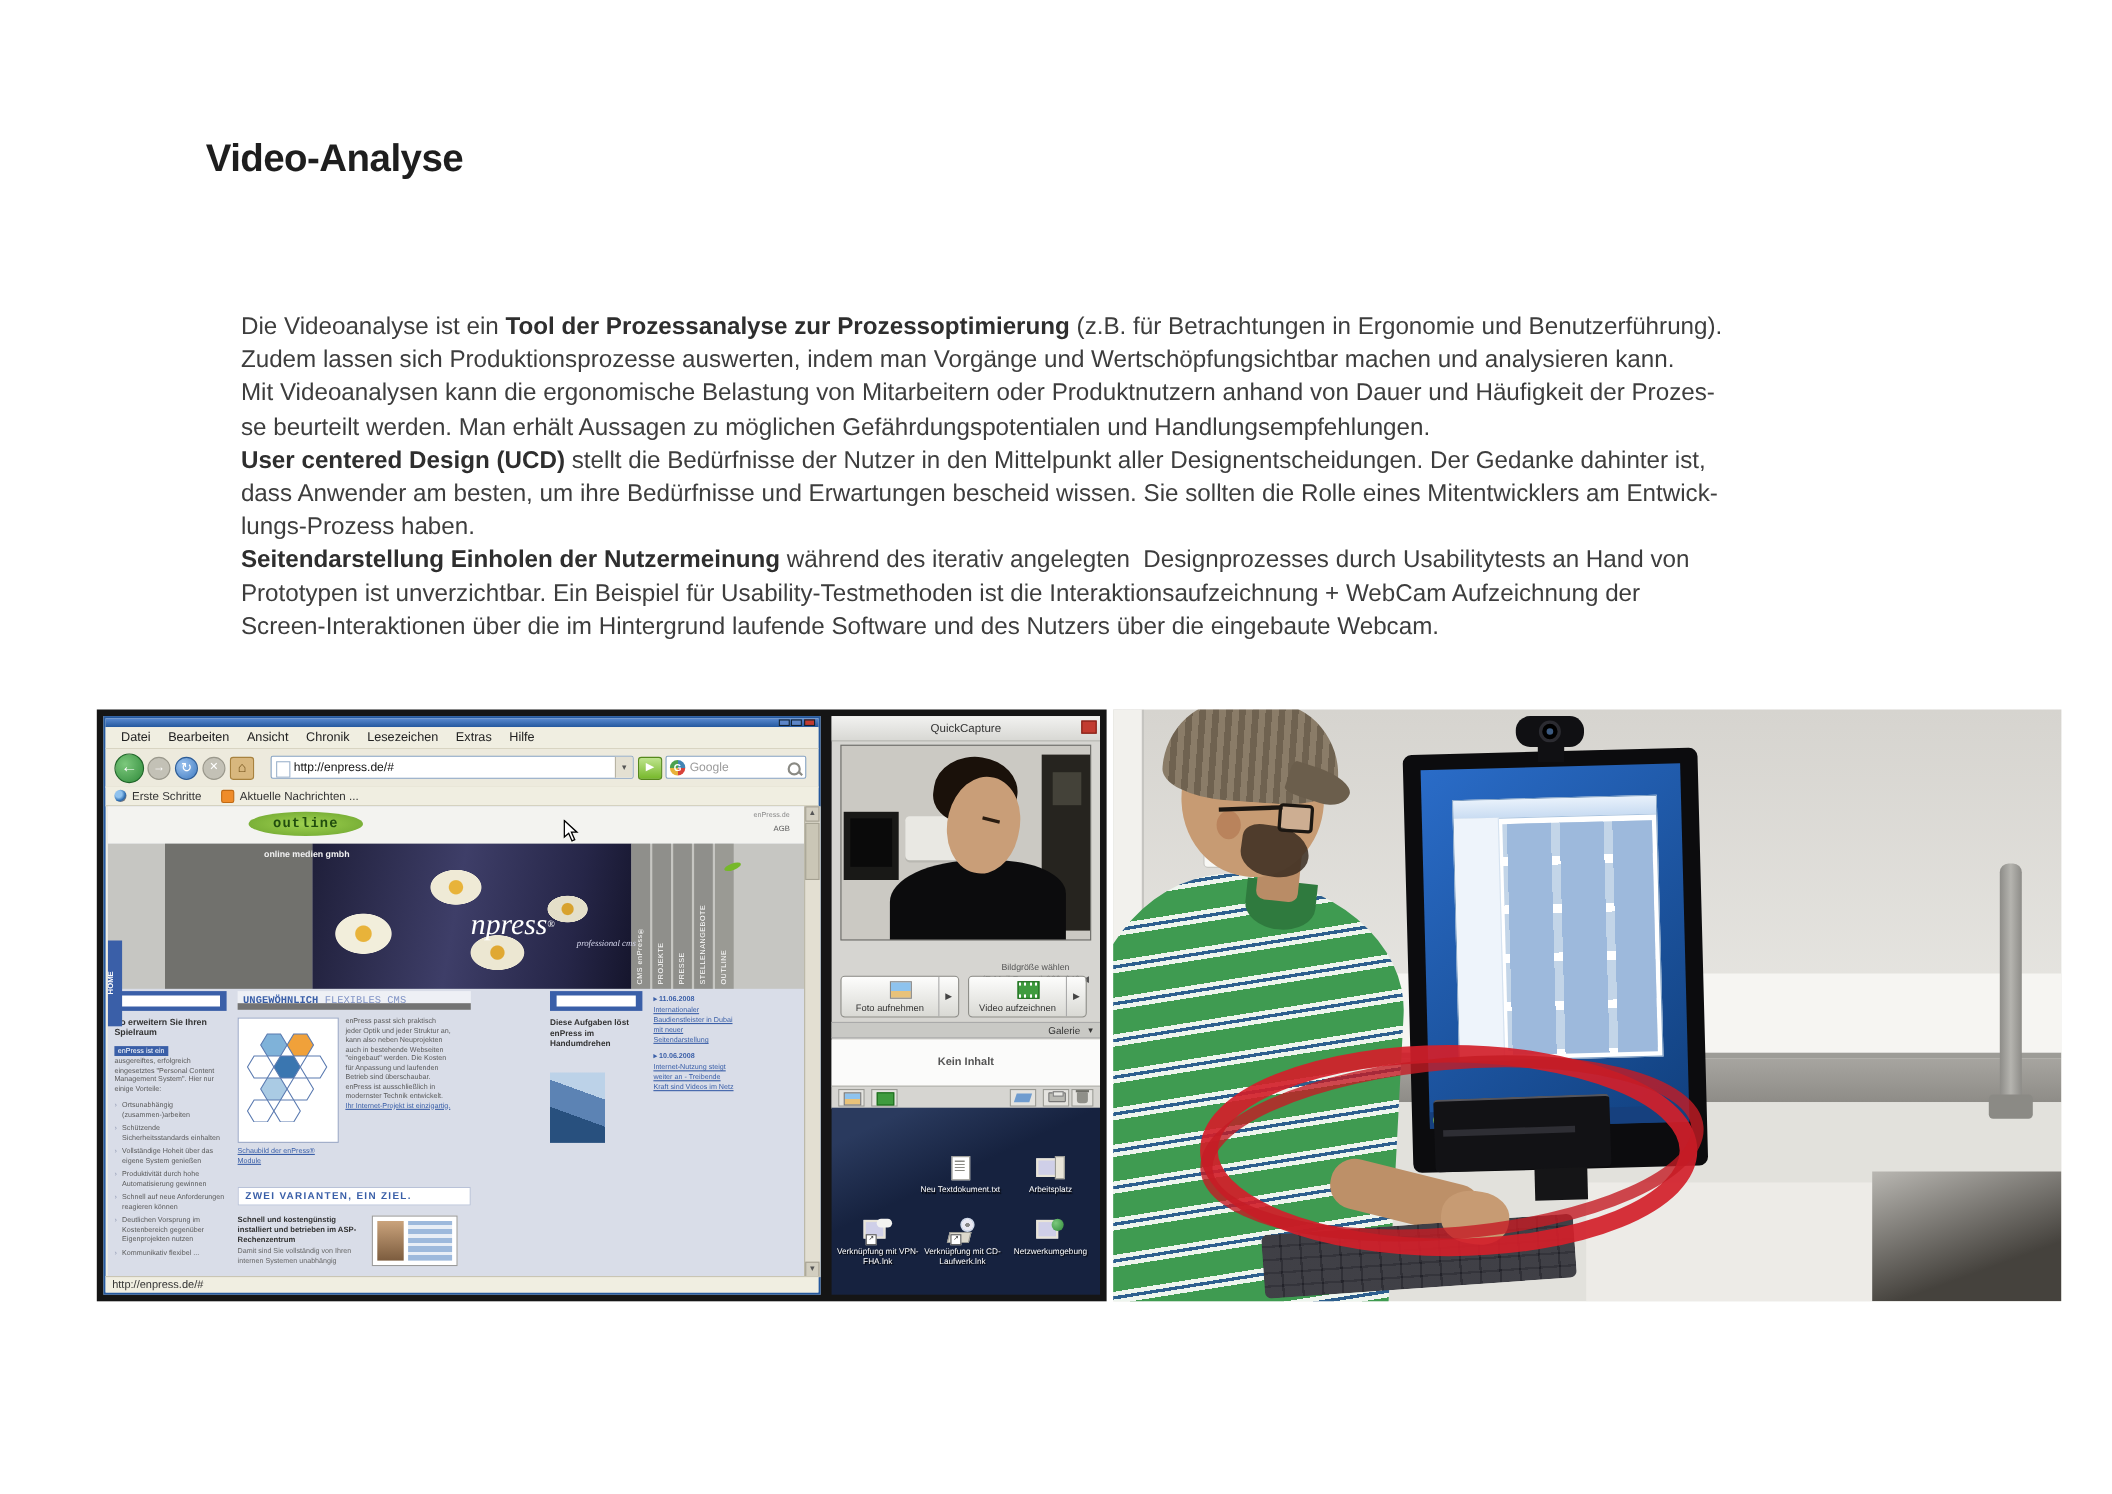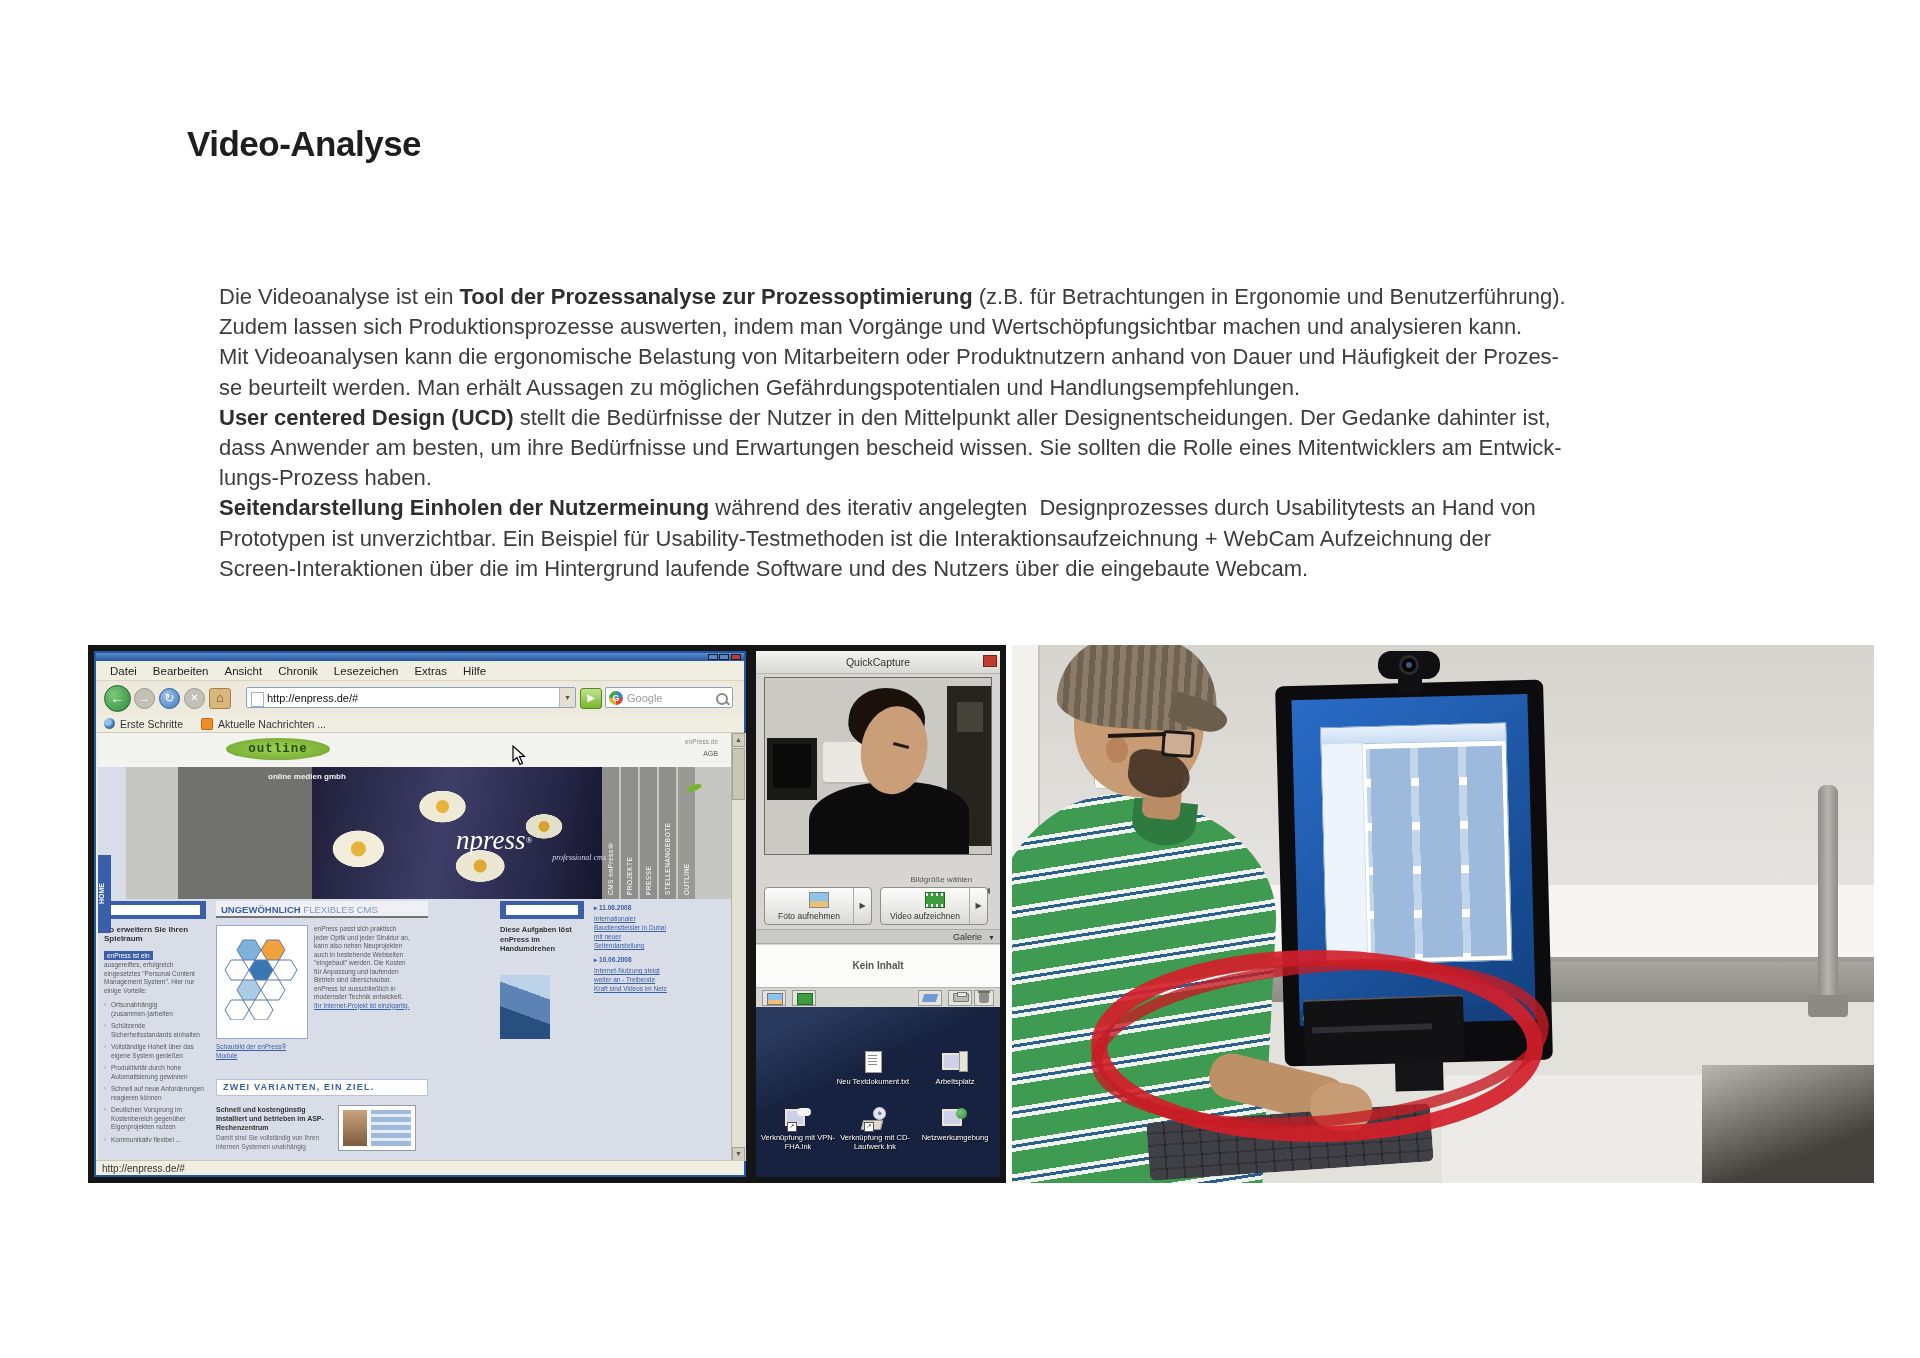--- a/index.html
+++ b/index.html
@@ -47,21 +47,21 @@
   .site{position:absolute;left:0;top:0;width:634px;height:428px;background:#d9dde8;overflow:hidden;}
   .sb{position:absolute;right:0;top:0;width:14px;height:428px;background:#e3dfd2;border-left:1px solid #b9b5a5;}
   .sbarrow{position:absolute;left:0;width:13px;height:14px;background:#d2cec0;border:1px solid #a5a192;box-sizing:border-box;font-size:7px;text-align:center;line-height:12px;color:#555;}
   .sba-up{top:0;} .sba-dn{bottom:0;}
   .sbthumb{position:absolute;left:0;top:15px;width:13px;height:52px;background:#cac6b6;border:1px solid #a5a192;box-sizing:border-box;}
   .topband{position:absolute;left:0;top:0;width:634px;height:34px;background:#f3f3f0;}
   .outline-logo{position:absolute;left:128px;top:5px;width:104px;height:22px;background:radial-gradient(ellipse at 50% 50%,#9ed14f,#6ca32e);border-radius:50%;text-align:center;font-size:12.5px;font-weight:bold;color:#214d0e;line-height:22px;letter-spacing:1px;font-family:"Liberation Mono",monospace;}
   .corner1{position:absolute;right:14px;top:5px;font-size:6.5px;color:#8b8b8b;}
   .corner2{position:absolute;right:14px;top:17px;font-size:7px;color:#555;}
   .cursor{position:absolute;left:414px;top:12px;}
-  .banner{position:absolute;left:0;top:34px;width:634px;height:132px;background:#c6c6c2;margin-left:28px;}
+  .banner{position:absolute;left:0;top:34px;width:634px;height:132px;background:#c6c6c2;}
   .darkblock{position:absolute;left:52px;top:0;width:134px;height:132px;background:#71716d;}
   .omg{position:absolute;left:142px;top:5px;font-size:8px;font-weight:bold;color:#f2f2f2;z-index:3;}
   .flowers{position:absolute;left:186px;top:0;width:290px;height:132px;background:
     radial-gradient(circle at 16% 62%,#e8b33a 0 7px,rgba(0,0,0,0) 8px),
     radial-gradient(ellipse 42px 30px at 16% 62%,#f2eedb 0 60%,rgba(0,0,0,0) 62%),
     radial-gradient(circle at 45% 30%,#e8b33a 0 6px,rgba(0,0,0,0) 7px),
     radial-gradient(ellipse 38px 26px at 45% 30%,#efead6 0 60%,rgba(0,0,0,0) 62%),
     radial-gradient(circle at 58% 75%,#e0a832 0 6px,rgba(0,0,0,0) 7px),
     radial-gradient(ellipse 40px 26px at 58% 75%,#ece7d2 0 60%,rgba(0,0,0,0) 62%),
     radial-gradient(circle at 80% 45%,#d8a22e 0 5px,rgba(0,0,0,0) 6px),
@@ -80,21 +80,21 @@
   .teaser{position:absolute;height:18px;background:#3a5fa8;}
   .teaser .inner{position:absolute;left:6px;top:4px;right:6px;bottom:4px;background:#fff;}
   .t-left{left:4px;top:2px;width:104px;}
   .t-right{left:402px;top:2px;width:84px;}
   .lheading{position:absolute;left:6px;top:26px;width:100px;font-size:8px;font-weight:bold;color:#333;}
   .lchip{position:absolute;left:6px;top:52px;background:#3a5fa8;color:#fff;font-size:6.5px;padding:1px 3px;}
   .lintro{position:absolute;left:6px;top:62px;width:100px;font-size:6.5px;color:#5a5a5a;line-height:8.5px;}
   .lbullets{position:absolute;left:6px;top:102px;width:102px;}
   .bullet{font-size:6.5px;color:#5a5a5a;line-height:8.5px;margin-bottom:4px;padding-left:7px;position:relative;}
   .bullet:before{content:"\203A";position:absolute;left:0;color:#8a93ad;}
-  .sec1{position:absolute;left:118px;top:2px;width:212px;height:17px;background:#eef0f5;border-bottom:2px solid #737373;font-size:9.5px;line-height:17px;padding-left:5px;box-sizing:border-box;}
+  .sec1{position:absolute;left:118px;top:2px;width:212px;height:17px;background:#eef0f5;border-bottom:6px solid #737373;font-size:9.5px;line-height:17px;padding-left:5px;box-sizing:border-box;font-family:Liberation Mono, monospace;}
   .sec1 .st{font-weight:bold;color:#3a5fa8;}
   .sec1 .lt{color:#8093c5;}
   .hexbox{position:absolute;left:118px;top:26px;width:92px;height:114px;background:#fff;border:1px solid #9aa7c5;box-sizing:border-box;}
   .hexcap{position:absolute;left:118px;top:144px;width:92px;font-size:6.5px;color:#3a5fa8;text-decoration:underline;line-height:8.5px;}
   .midtext{position:absolute;left:216px;top:26px;width:98px;font-size:6.5px;color:#5a5a5a;line-height:8.5px;}
   .midlink{color:#3a5fa8;text-decoration:underline;}
   .sec2{position:absolute;left:118px;top:180px;width:212px;height:17px;background:#fff;border:1px solid #b9c2d8;box-sizing:border-box;font-size:9px;font-weight:bold;color:#3a5fa8;letter-spacing:1.2px;line-height:15px;padding-left:6px;}
   .var1{position:absolute;left:118px;top:206px;width:116px;}
   .vhead{font-size:7px;font-weight:bold;color:#333;line-height:9px;}
   .vtext{font-size:6.5px;color:#666;line-height:8.5px;margin-top:2px;}

